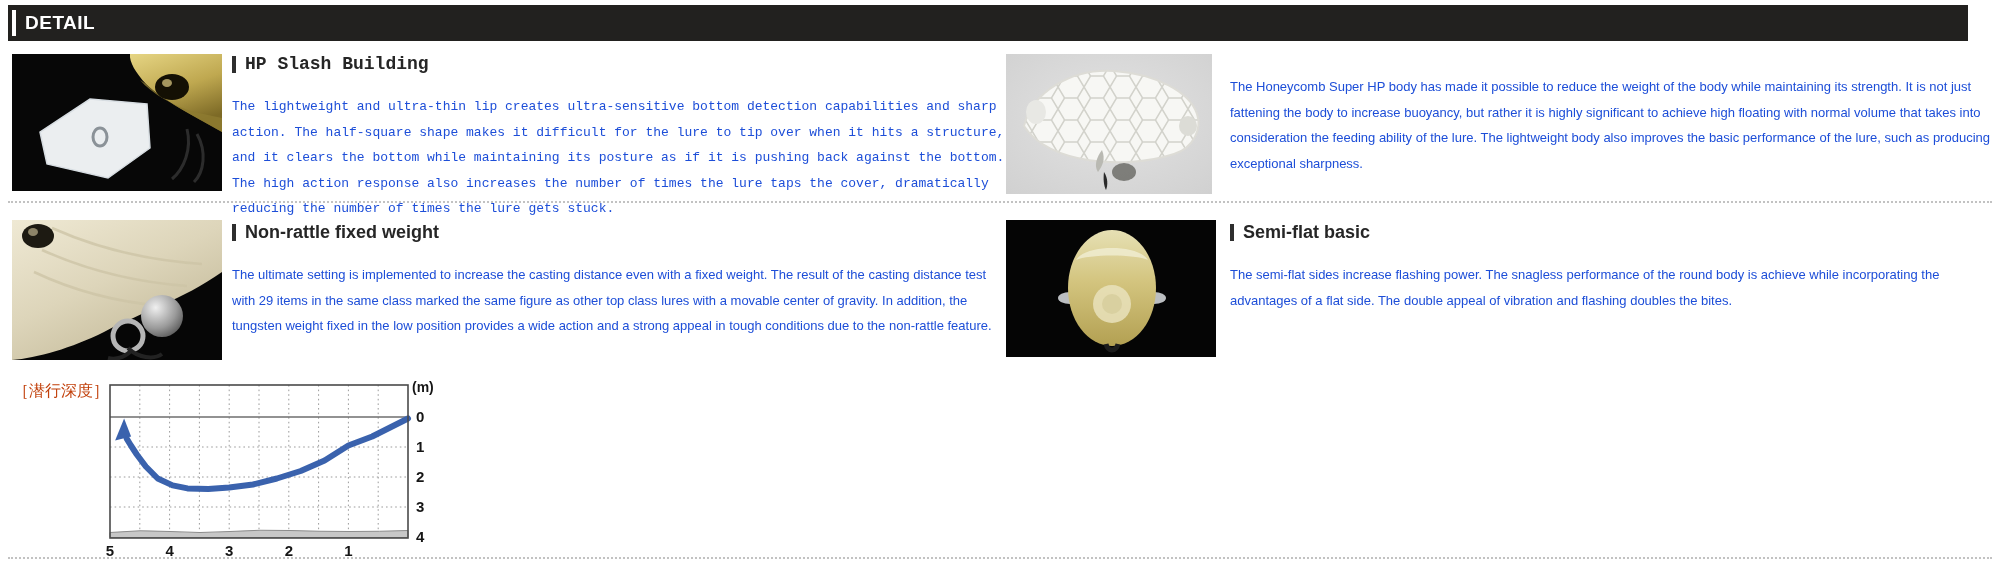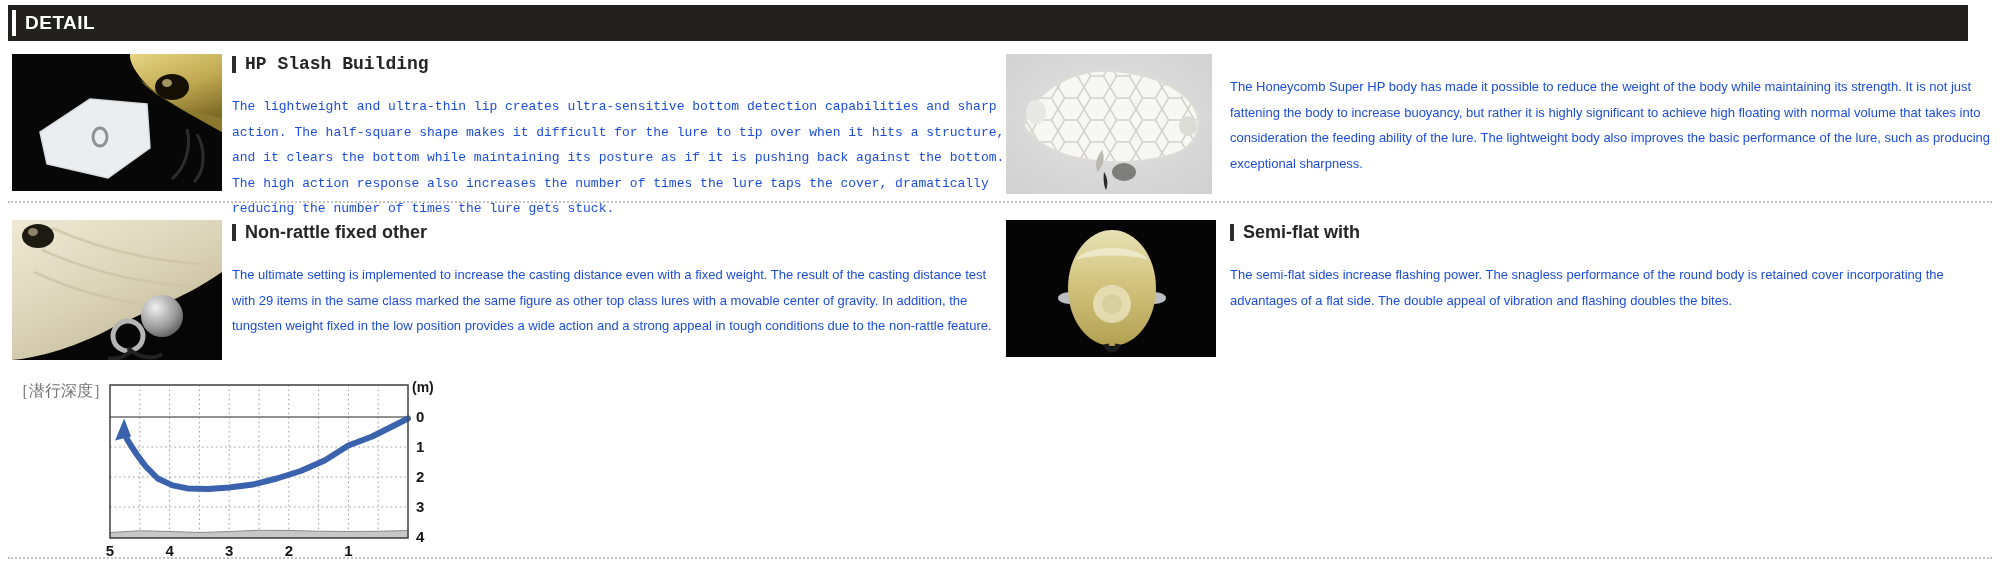--- a/index.html
+++ b/index.html
@@ -17,21 +17,21 @@
   .photo{position:absolute;display:block;}
   .photo svg{display:block;}
 
   .feature-text{position:absolute;}
   .feature-title{display:flex;align-items:center;font-size:18px;font-weight:bold;color:#262626;line-height:20px;}
   .tbar{width:4px;height:17px;background:#2e2e2e;margin-right:9px;flex:0 0 auto;}
   .feature-body{margin-top:20px;font-size:13px;line-height:25.5px;color:#1d4ed8;}
 
   .dotted-sep{position:absolute;left:8px;width:1984px;height:0;border-top:2px dotted #c2c2c2;}
 
-  .chart-title{position:absolute;left:13px;top:381px;font-size:16px;color:#737373;letter-spacing:0;}
+  .chart-title{position:absolute;left:13px;top:381px;font-size:16px;color:#c2410c;letter-spacing:0;}
   #depth-svg{position:absolute;left:95px;top:375px;}
 </style>
 </head>
 <body>
 
 <div class="detail-bar">
   <span class="accent"></span>
   <span class="label">DETAIL</span>
 </div>
 
@@ -111,21 +111,21 @@
     <ellipse cx="26" cy="16" rx="16" ry="12" fill="#1d1a12"></ellipse>
     <ellipse cx="21" cy="12" rx="5" ry="4" fill="#8d8468"></ellipse>
     <circle cx="150" cy="96" r="21" fill="url(#steel)"></circle>
     <circle cx="116" cy="116" r="15" fill="none" stroke="#b5b5b5" stroke-width="5"></circle>
     <path d="M116,128 C126,138 142,140 150,134 M120,130 C112,138 104,140 96,138" stroke="#222" stroke-width="4" fill="none"></path>
   </svg>
 </div>
 <div class="feature-text" style="left:232px;top:222px;width:778px;">
   <div class="feature-title">
     <span class="tbar"></span>
-    <span>Non-rattle fixed other</span>
+    <span>Non-rattle fixed weight</span>
   </div>
   <div class="feature-body">The ultimate setting is implemented to increase the casting distance even with a fixed weight. The result of the casting distance test with 29 items in the same class marked the same figure as other top class lures with a movable center of gravity. In addition, the tungsten weight fixed in the low position provides a wide action and a strong appeal in tough conditions due to the non-rattle feature.</div>
 </div>
 
 <div class="photo" style="left:1006px;top:220px;">
   <svg width="210" height="137" viewBox="0 0 210 137">
     <defs>
       <linearGradient id="egg" x1="0" y1="0" x2="0" y2="1">
         <stop offset="0" stop-color="#e6e0b4"></stop>
           <stop offset="0.45" stop-color="#d3c47e"></stop>
@@ -138,23 +138,23 @@
     <ellipse cx="106" cy="68" rx="44" ry="58" fill="url(#egg)"></ellipse>
     <path d="M70,40 C80,24 132,24 142,40 C130,34 82,34 70,40 Z" fill="#f0ecd0" opacity="0.85"></path>
     <circle cx="106" cy="84" r="19" fill="#e9e2bc" opacity="0.85"></circle>
     <circle cx="106" cy="84" r="10" fill="#d9d0a0"></circle>
     <path d="M100,124 C102,132 110,132 112,124" stroke="#1c1c1c" stroke-width="5" fill="none"></path>
   </svg>
 </div>
 <div class="feature-text" style="left:1230px;top:222px;width:765px;">
   <div class="feature-title">
     <span class="tbar"></span>
-    <span>Semi-flat with</span>
+    <span>Semi-flat basic</span>
   </div>
-  <div class="feature-body">The semi-flat sides increase flashing power. The snagless performance of the round body is retained cover incorporating the advantages of a flat side. The double appeal of vibration and flashing doubles the bites.</div>
+  <div class="feature-body">The semi-flat sides increase flashing power. The snagless performance of the round body is achieve while incorporating the advantages of a flat side. The double appeal of vibration and flashing doubles the bites.</div>
 </div>
 
 <div class="chart-title">［潜行深度］</div>
 <svg id="depth-svg" width="345" height="190" viewBox="0 0 345 190">
     <line x1="283.2" y1="10" x2="283.2" y2="163" stroke="#9b9b9b" stroke-width="1" stroke-dasharray="1.6,3"></line>
     <line x1="253.4" y1="10" x2="253.4" y2="163" stroke="#9b9b9b" stroke-width="1" stroke-dasharray="1.6,3"></line>
     <line x1="223.6" y1="10" x2="223.6" y2="163" stroke="#9b9b9b" stroke-width="1" stroke-dasharray="1.6,3"></line>
     <line x1="193.8" y1="10" x2="193.8" y2="163" stroke="#9b9b9b" stroke-width="1" stroke-dasharray="1.6,3"></line>
     <line x1="164" y1="10" x2="164" y2="163" stroke="#9b9b9b" stroke-width="1" stroke-dasharray="1.6,3"></line>
     <line x1="134.2" y1="10" x2="134.2" y2="163" stroke="#9b9b9b" stroke-width="1" stroke-dasharray="1.6,3"></line>

